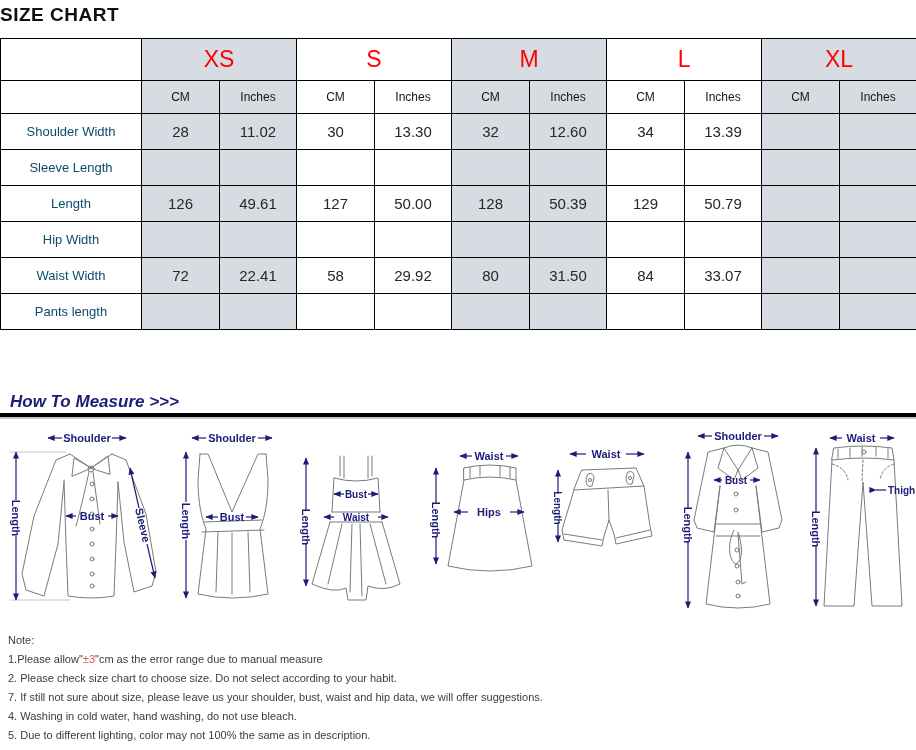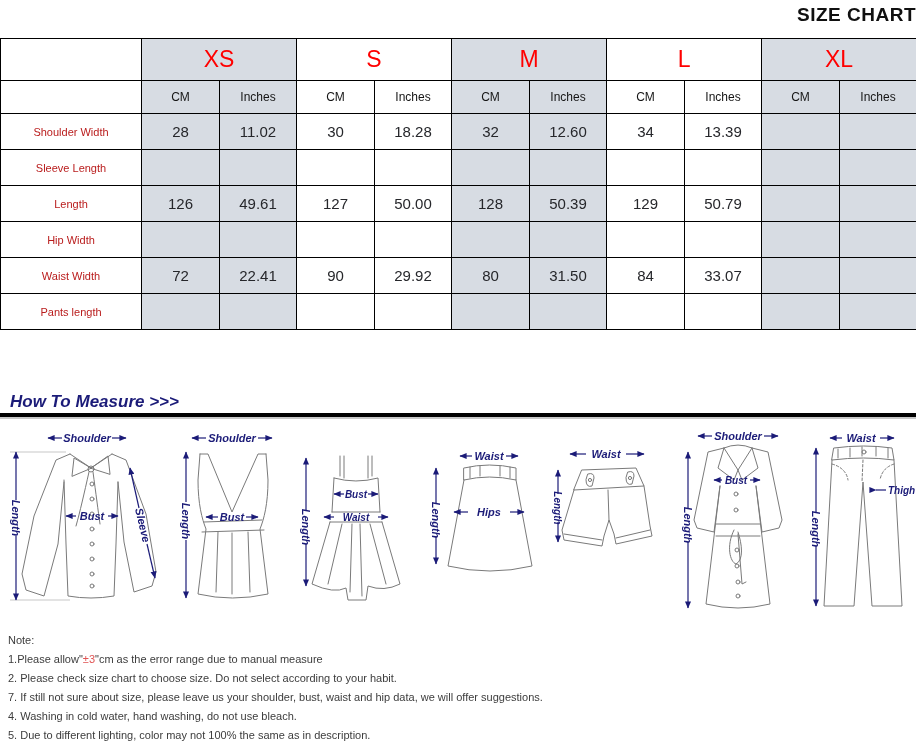--- a/index.html
+++ b/index.html
@@ -1,31 +1,31 @@
 <!DOCTYPE html>
 <html><head>
 <meta charset="utf-8">
 <style>
   html,body{margin:0;padding:0;background:#fff;}
   .page{position:relative;width:916px;height:750px;background:#fff;overflow:hidden;
         font-family:"Liberation Sans",sans-serif;}
-  .title{position:absolute;top:4px;left:0;width:916px;text-align:right;
+  .title{position:absolute;top:4px;left:0;width:916px;text-align:left;
          font-size:19px;font-weight:bold;color:#101010;letter-spacing:.5px;}
   
   table.size{position:absolute;top:38px;left:0;width:916px;border-collapse:collapse;table-layout:fixed;}
   table.size th,table.size td{border:1px solid #000;text-align:center;vertical-align:middle;padding:0;overflow:hidden;}
   tr.size-row th{height:41px;font-size:23px;font-weight:normal;color:#ff0000;}
   tr.unit-row th{height:32px;font-size:12px;font-weight:normal;color:#151515;}
-  tbody th.rowlabel{font-size:11px;font-weight:normal;color:#b91c1c;background:#fff;}
+  tbody th.rowlabel{font-size:13px;font-weight:normal;color:#0c4a6e;background:#fff;}
   tbody td{height:35px;font-size:15px;color:#26272b;}
   .gz{background:#d7dce3;}
   
   .measure-heading{position:absolute;top:392px;left:10px;font-size:17px;font-weight:bold;color:#1b1b78;font-style:italic;}
   .divider{position:absolute;top:413px;left:0;width:916px;height:4px;background:#000;border-bottom:2px solid #c7c7c7;}
-  .garments{position:absolute;top:424px;left:0;width:916px;height:200px;display:flex;font-style:italic;}
+  .garments{position:absolute;top:424px;left:0;width:916px;height:200px;display:flex;}
   .garments svg{display:block;}
   .gline{stroke:#7a7a7a;fill:none;stroke-width:1;stroke-linejoin:round;stroke-linecap:round;}
   .guide{stroke:#b9b9b9;stroke-width:.8;}
   .mline{stroke:#1b1b78;stroke-width:1.2;fill:none;}
   .dash{stroke-dasharray:2.5 2;}
   svg text{font-family:"Liberation Sans",sans-serif;font-weight:bold;fill:#1b1b78;font-size:11px;}
   svg text.sm{font-size:10px;}
   
   .notes{position:absolute;top:631px;left:8px;width:900px;font-size:11px;color:#3c3c3c;line-height:19px;}
   .notes .red{color:#e05353;}
@@ -73,21 +73,21 @@
         <th class="gz">CM</th>
         <th class="gz">Inches</th>
       </tr>
     </thead>
     <tbody>
       <tr>
         <th class="rowlabel">Shoulder Width</th>
         <td class="gz">28</td>
         <td class="gz">11.02</td>
         <td>30</td>
-        <td>18.28</td>
+        <td>13.30</td>
         <td class="gz">32</td>
         <td class="gz">12.60</td>
         <td>34</td>
         <td>13.39</td>
         <td class="gz"></td>
         <td class="gz"></td>
       </tr>
       <tr>
         <th class="rowlabel">Sleeve Length</th>
         <td class="gz"></td>
@@ -124,21 +124,21 @@
         <td class="gz"></td>
         <td></td>
         <td></td>
         <td class="gz"></td>
         <td class="gz"></td>
       </tr>
       <tr>
         <th class="rowlabel">Waist Width</th>
         <td class="gz">72</td>
         <td class="gz">22.41</td>
-        <td>90</td>
+        <td>58</td>
         <td>29.92</td>
         <td class="gz">80</td>
         <td class="gz">31.50</td>
         <td>84</td>
         <td>33.07</td>
         <td class="gz"></td>
         <td class="gz"></td>
       </tr>
       <tr>
         <th class="rowlabel">Pants length</th>

